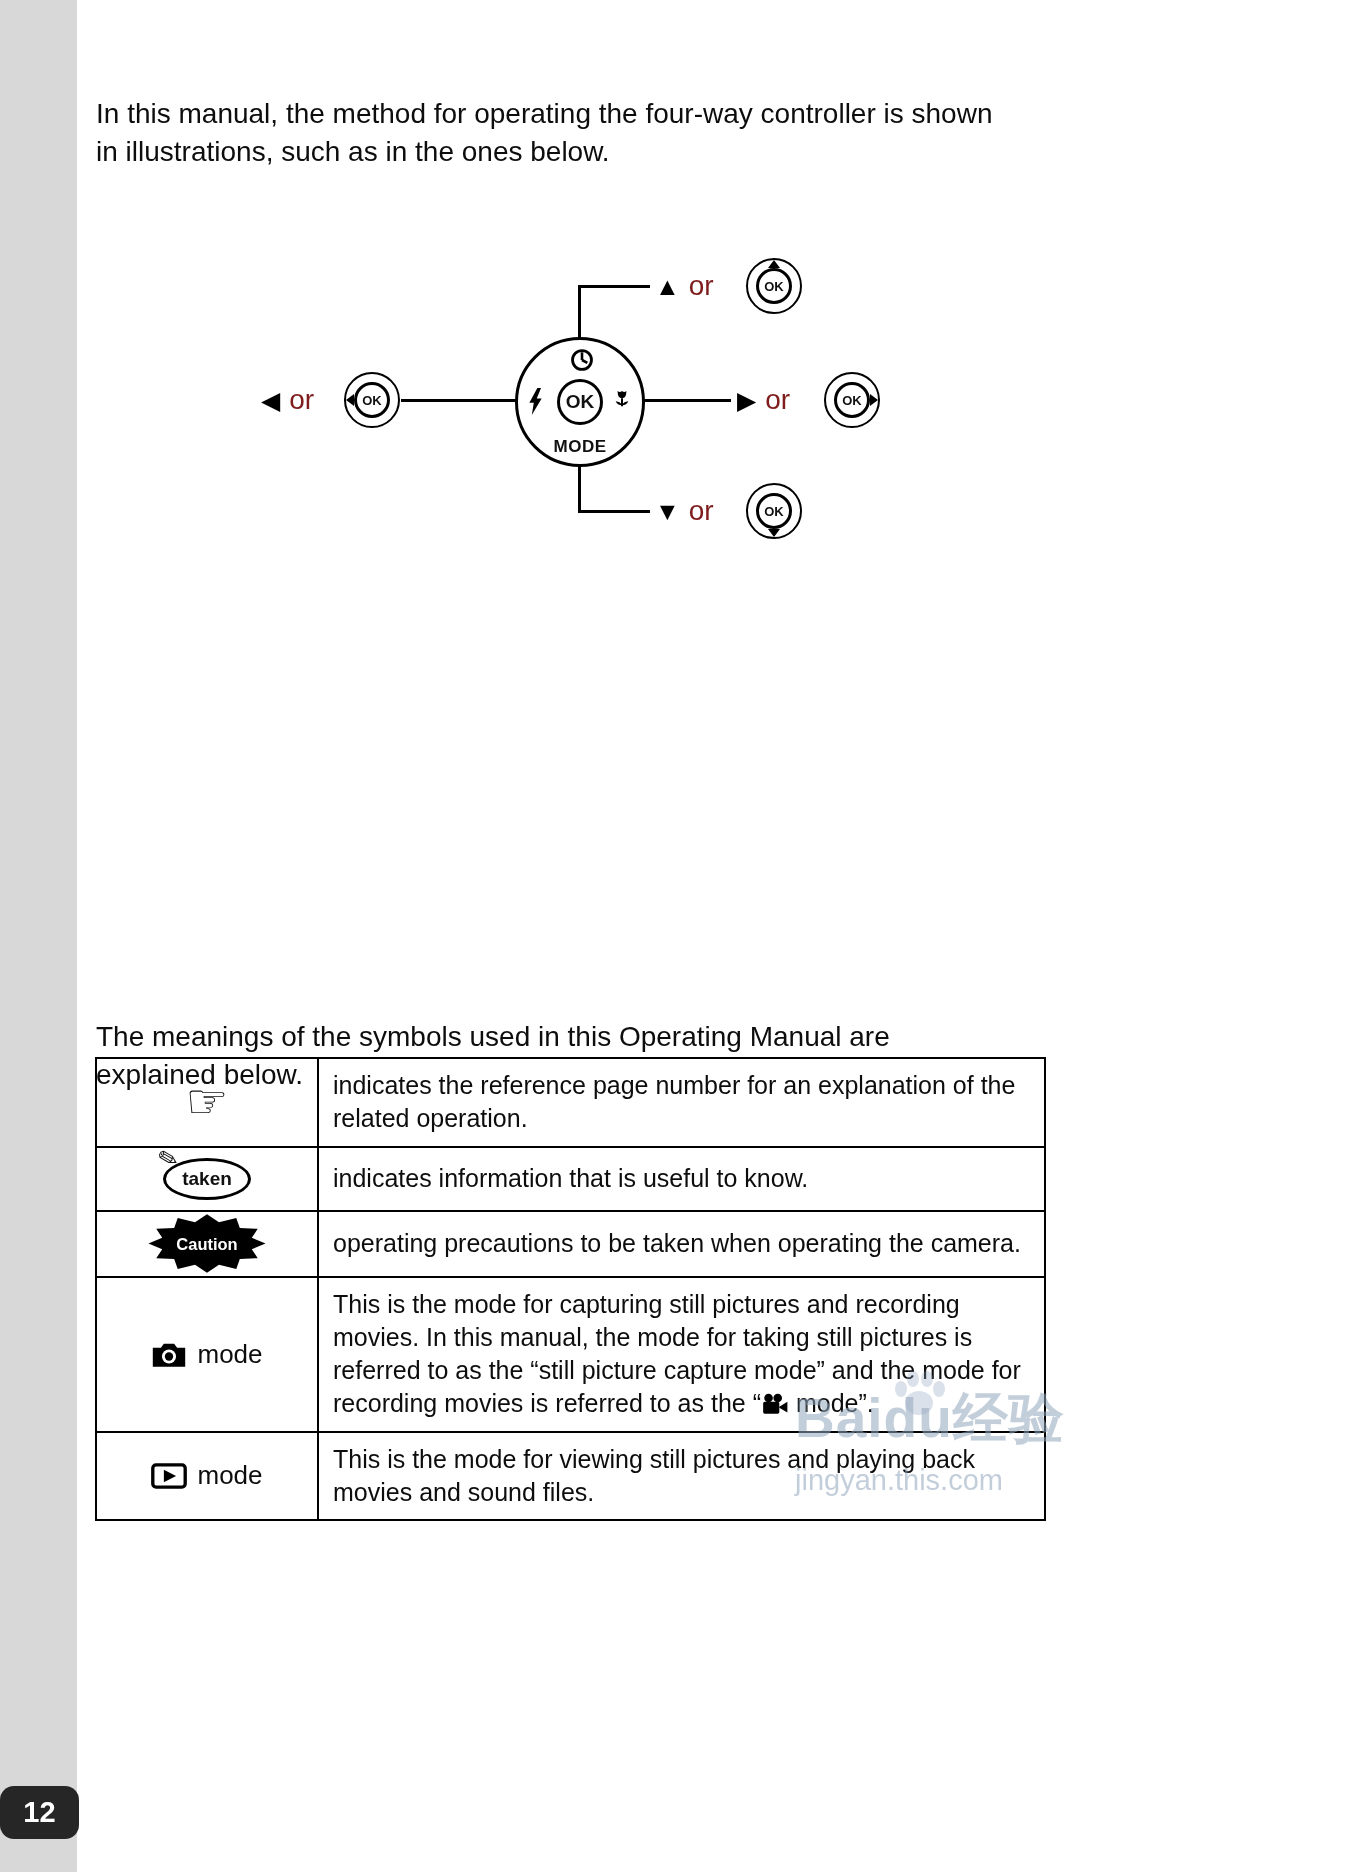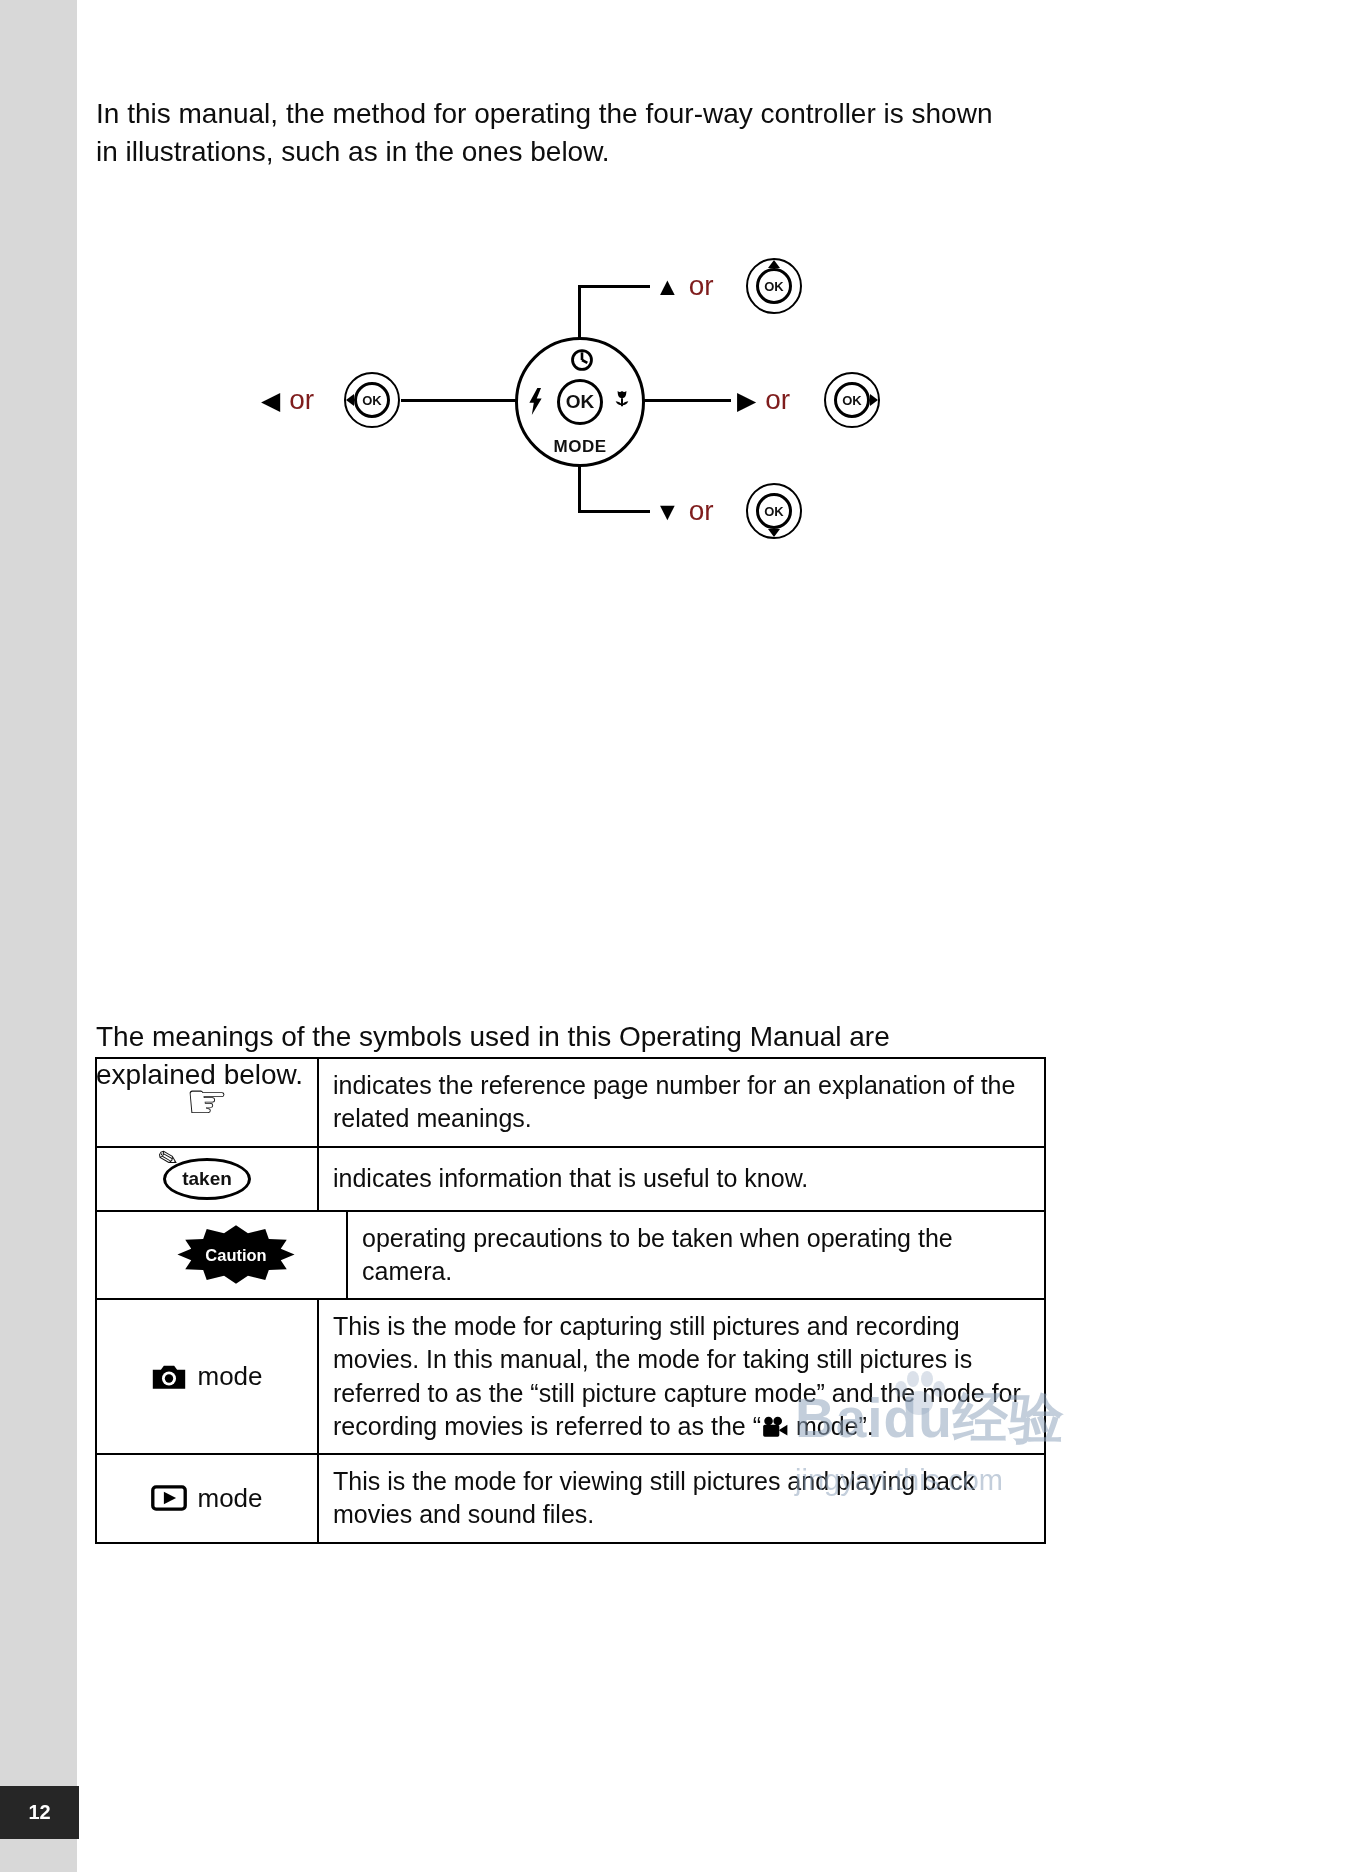--- a/index.html
+++ b/index.html
@@ -4,21 +4,21 @@
 <style>
   * { box-sizing: border-box; }
   html,body { margin:0; padding:0; background:#fff; }
   .page {
     position:relative; width:1360px; height:1872px; background:#ffffff;
     font-family:"Liberation Sans","DejaVu Sans",sans-serif; color:#111; overflow:hidden;
   }
   .sidebar { position:absolute; left:0; top:0; width:77px; height:1872px; background:#d8d8d8; }
   .pagenum-box {
     position:absolute; left:0; top:1786px; width:79px; height:53px; background:#262626;
-    color:#fff; font-size:20px; font-weight:bold; display:flex; align-items:center; justify-content:center;
+    color:#fff; font-size:29px; font-weight:bold; display:flex; align-items:center; justify-content:center;border-radius:14px;
   }
   .para { position:absolute; left:96px; font-size:28px; line-height:1.36; color:#0d0d0d; white-space:pre-line; }
   .intro { top:95px; width:1020px; }
   .symbols-intro { top:975px; width:980px;margin-top:43px; }
 
   
   .diagram { position:absolute; left:95px; top:240px; width:920px; height:330px; }
   .dline { position:absolute; background:#000; }
   .big-circle { position:absolute; left:420px; top:97px; width:130px; height:130px;
                 border:3px solid #000; border-radius:50%; background:#fff; }
@@ -48,21 +48,21 @@
   .tri-right { right:2px; top:22px;   border-top:6px solid transparent; border-bottom:6px solid transparent; border-left:8px solid #000; }
 
   
   .symbols-table { position:absolute; left:95px; top:1057px; width:951px; border:2px solid #000; background:transparent; }
   .trow { display:flex; border-top:2px solid #000; }
   .trow:first-child { border-top:none; }
   .tcell-icon { flex:0 0 222px; width:222px; border-right:2px solid #000;
                 display:flex; align-items:center; justify-content:center; gap:10px; }
   .tcell-text { flex:1; padding:10px 14px; font-size:25px; line-height:1.33; color:#0d0d0d;
                 display:flex; flex-direction:column; justify-content:center; }
-  .r1 { min-height:76px; } .r2 { min-height:64px; } .r3 { min-height:66px;padding-left:29px; }
+  .r1 { min-height:76px; } .r2 { min-height:64px; } .r3 { min-height:66px; }
   .r4 { min-height:126px; } .r5 { min-height:88px; }
 
   .ref-hand { font-size:48px; line-height:1; }
   .memo-badge { position:relative; width:88px; height:42px; border:3px solid #000; border-radius:50%;
                 display:flex; align-items:center; justify-content:center; font-size:19px; font-weight:bold;
                 background:#fff; }
   .memo-pencil { position:absolute; left:-8px; top:-16px; font-size:24px; transform:rotate(-15deg); }
   .mode-word { font-size:26px; color:#0d0d0d; }
   .inline-icon { display:inline-block; vertical-align:-3px; line-height:0; }
 
@@ -166,21 +166,21 @@
   <div class="para symbols-intro">The meanings of the symbols used in this Operating Manual are
 explained below.</div>
 
   <div class="symbols-table">
 
     <div class="trow r1">
       <div class="tcell-icon">
         <span class="ref-hand">☞</span>
       </div>
       <div class="tcell-text">
-        <div>indicates the reference page number for an explanation of the related meanings.</div>
+        <div>indicates the reference page number for an explanation of the related operation.</div>
       </div>
     </div>
 
     <div class="trow r2">
       <div class="tcell-icon">
         <span class="memo-badge">
           <span class="memo-pencil">✎</span>
           <span>taken</span>
         </span>
       </div>

